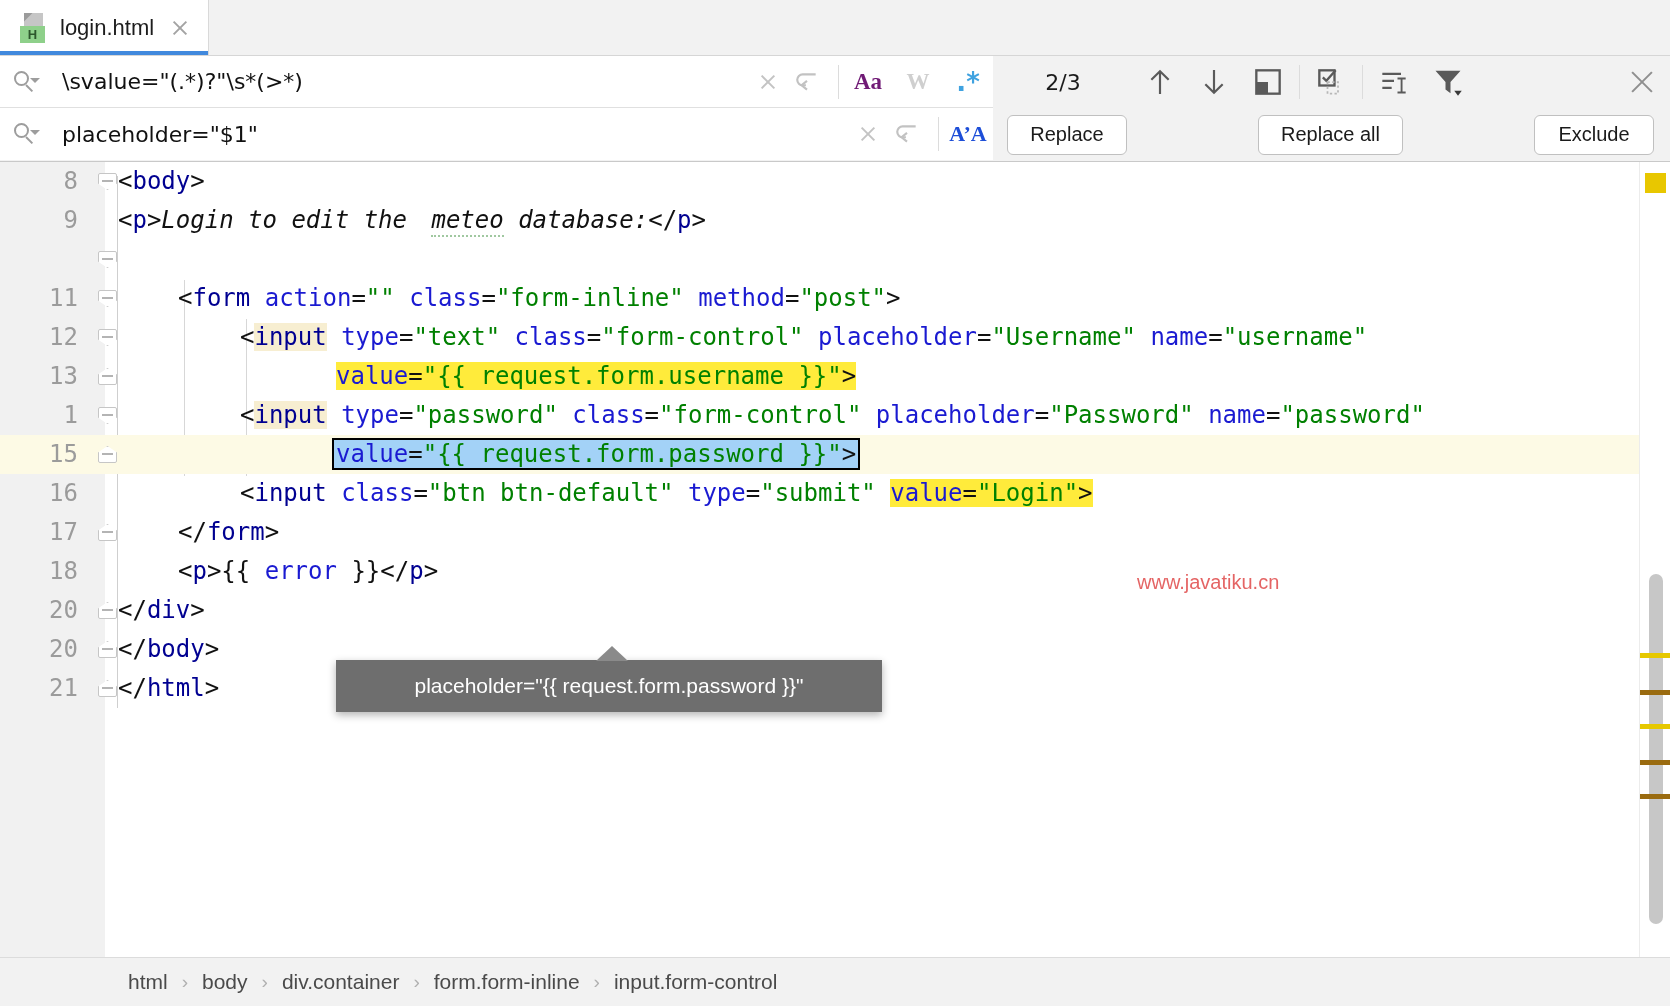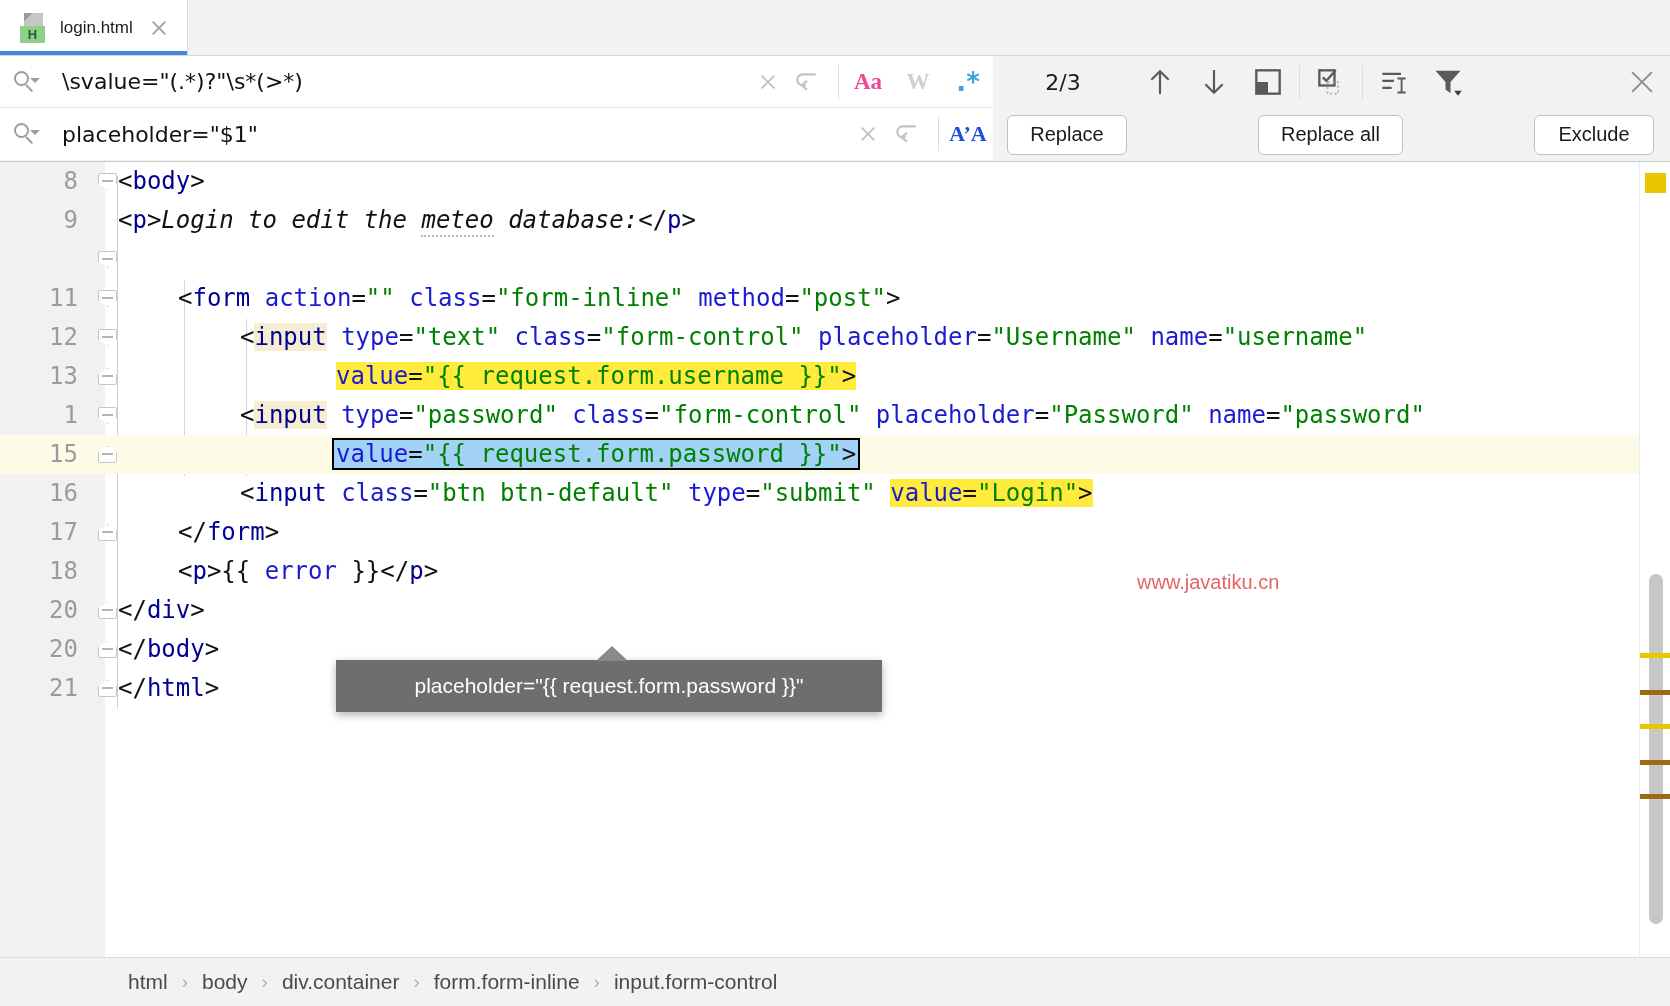--- a/index.html
+++ b/index.html
@@ -67,21 +67,21 @@
     width: 25px; height: 17px;
     background: #8ed08a;
     color: #2d572c;
     font-size: 13px;
     font-weight: bold;
     text-align: center;
     line-height: 17px;
     font-family: "Liberation Sans", sans-serif;
   }
   .tab-title {
-    font-size: 17px;
+    font-size: 22px;
     color: #1d1d1d;
     white-space: nowrap;
   }
   .tab-close {
     margin-left: 16px;
     width: 20px; height: 20px;
     position: relative;
     flex: none;
     cursor: pointer;
   }
@@ -193,21 +193,21 @@
     flex: none;
     width: 50px;
     text-align: center;
     font-size: 23px;
     font-weight: bold;
     color: #cfcfcf;
     font-family: "Liberation Serif", serif;
     cursor: pointer;
     user-select: none;
   }
-  .optbtn.on-dark { color: #ec4899; }
+  .optbtn.on-dark { color: #701a75; }
   .optbtn.regex   { color: #3fa2e0; font-family: "DejaVu Sans", sans-serif; font-size: 26px; }
   .optbtn.preserve { color: #1d4ed8; font-size: 22px; font-family: Liberation Serif, serif; }
 
   
   .find-right {
     position: absolute;
     left: 993px; top: 0;
     width: 677px; height: 52px;
     display: flex;
     align-items: center;
@@ -369,20 +369,21 @@
   .sel-box {
     background: #a3d2f7;
     border: 2px solid #000000;
     padding: 0 2px;
     box-sizing: border-box;
   }
 
   .squiggle {
     border-bottom: 2px dotted #a0c8a0;
     padding-bottom: 1px;
+    margin-left: 10px;
   }
 
   
   .watermark {
     position: absolute;
     left: 1137px; top: 409px;
     font-family: "Liberation Sans", sans-serif;
     font-size: 20px;
     color: #e04a4a;
     opacity: 0.85;

